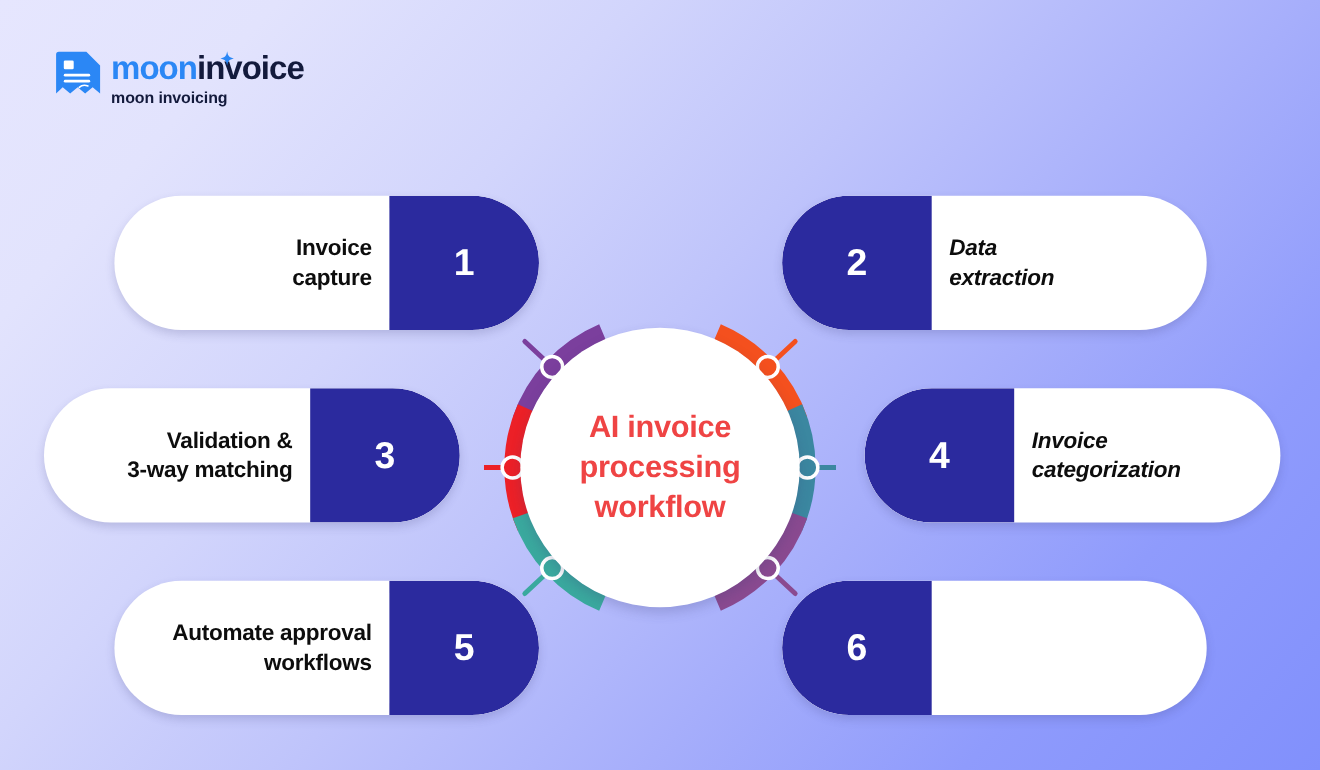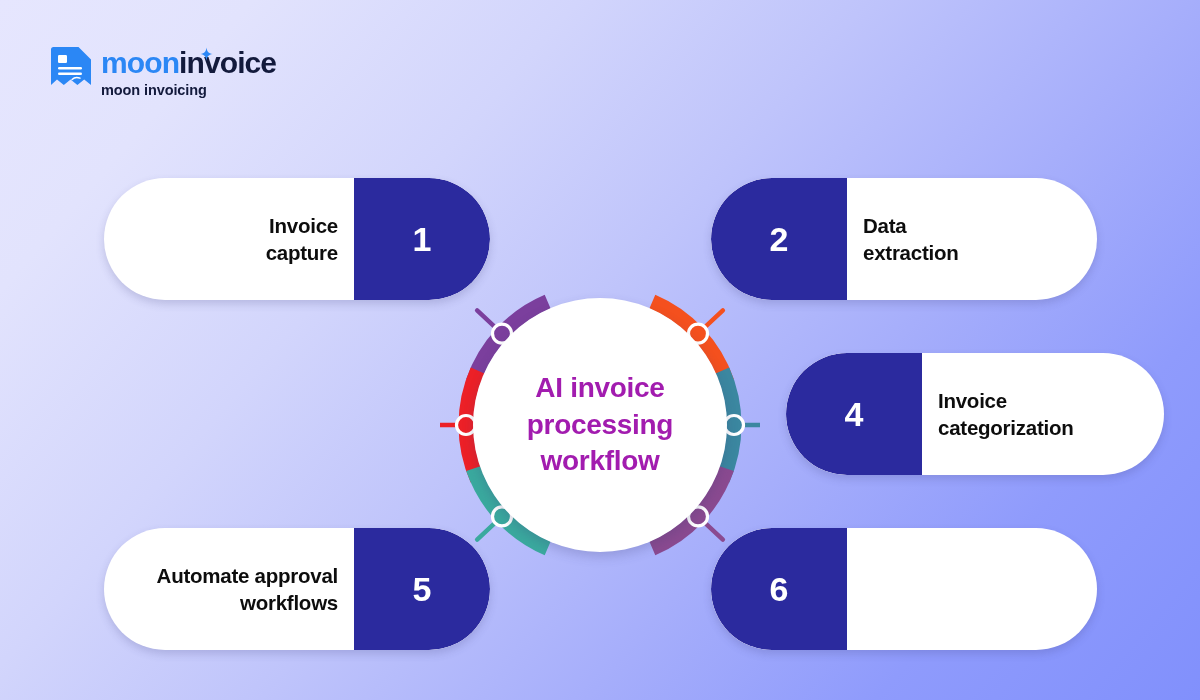--- a/index.html
+++ b/index.html
@@ -86,21 +86,21 @@
     border-radius: 50%;
     background: #ffffff;
     box-shadow: 0 5px 11px rgba(60,60,120,0.22);
     display: flex;
     align-items: center;
     justify-content: center;
   }
   #hub-text {
     font-size: 28px;
     font-weight: 700;
-    color: #a21caf;
+    color: #ef4444;
     text-align: center;
     line-height: 1.30;
     letter-spacing: -0.3px;
     white-space: pre-line;
   }
 
   
   .pill {
     position: absolute;
     height: 122px;
@@ -149,20 +149,21 @@
   .pill.right .pill-num {
     width: 136px;
     border-radius: 61px 0 0 61px;
     order: 0;
   }
   .pill.right .pill-label {
     order: 1;
     justify-content: flex-start;
     text-align: left;
     padding: 0 44px 0 16px;
+    font-style: italic;
   }
 
   
   #pill-1 { left: 104px;  top: 178px; width: 386px; }
   #pill-2 { left: 711px;  top: 178px; width: 386px; }
   #pill-3 { left: 40px;   top: 353px; width: 378px; }
   #pill-4 { left: 786px;  top: 353px; width: 378px; }
   #pill-5 { left: 104px;  top: 528px; width: 386px; }
   #pill-6 { left: 711px;  top: 528px; width: 386px; }
 </style>
@@ -234,20 +235,25 @@
 capture</div>
     <div class="pill-num">1</div>
   </div>
 
   <div class="pill right" id="pill-2">
     <div class="pill-num">2</div>
     <div class="pill-label">Data
 extraction</div>
   </div>
 
+  <div class="pill left" id="pill-3">
+    <div class="pill-label">Validation &amp;
+3-way matching</div>
+    <div class="pill-num">3</div>
+  </div>
 
   <div class="pill right" id="pill-4">
     <div class="pill-num">4</div>
     <div class="pill-label">Invoice
 categorization</div>
   </div>
 
   <div class="pill left" id="pill-5">
     <div class="pill-label">Automate approval
 workflows</div>

